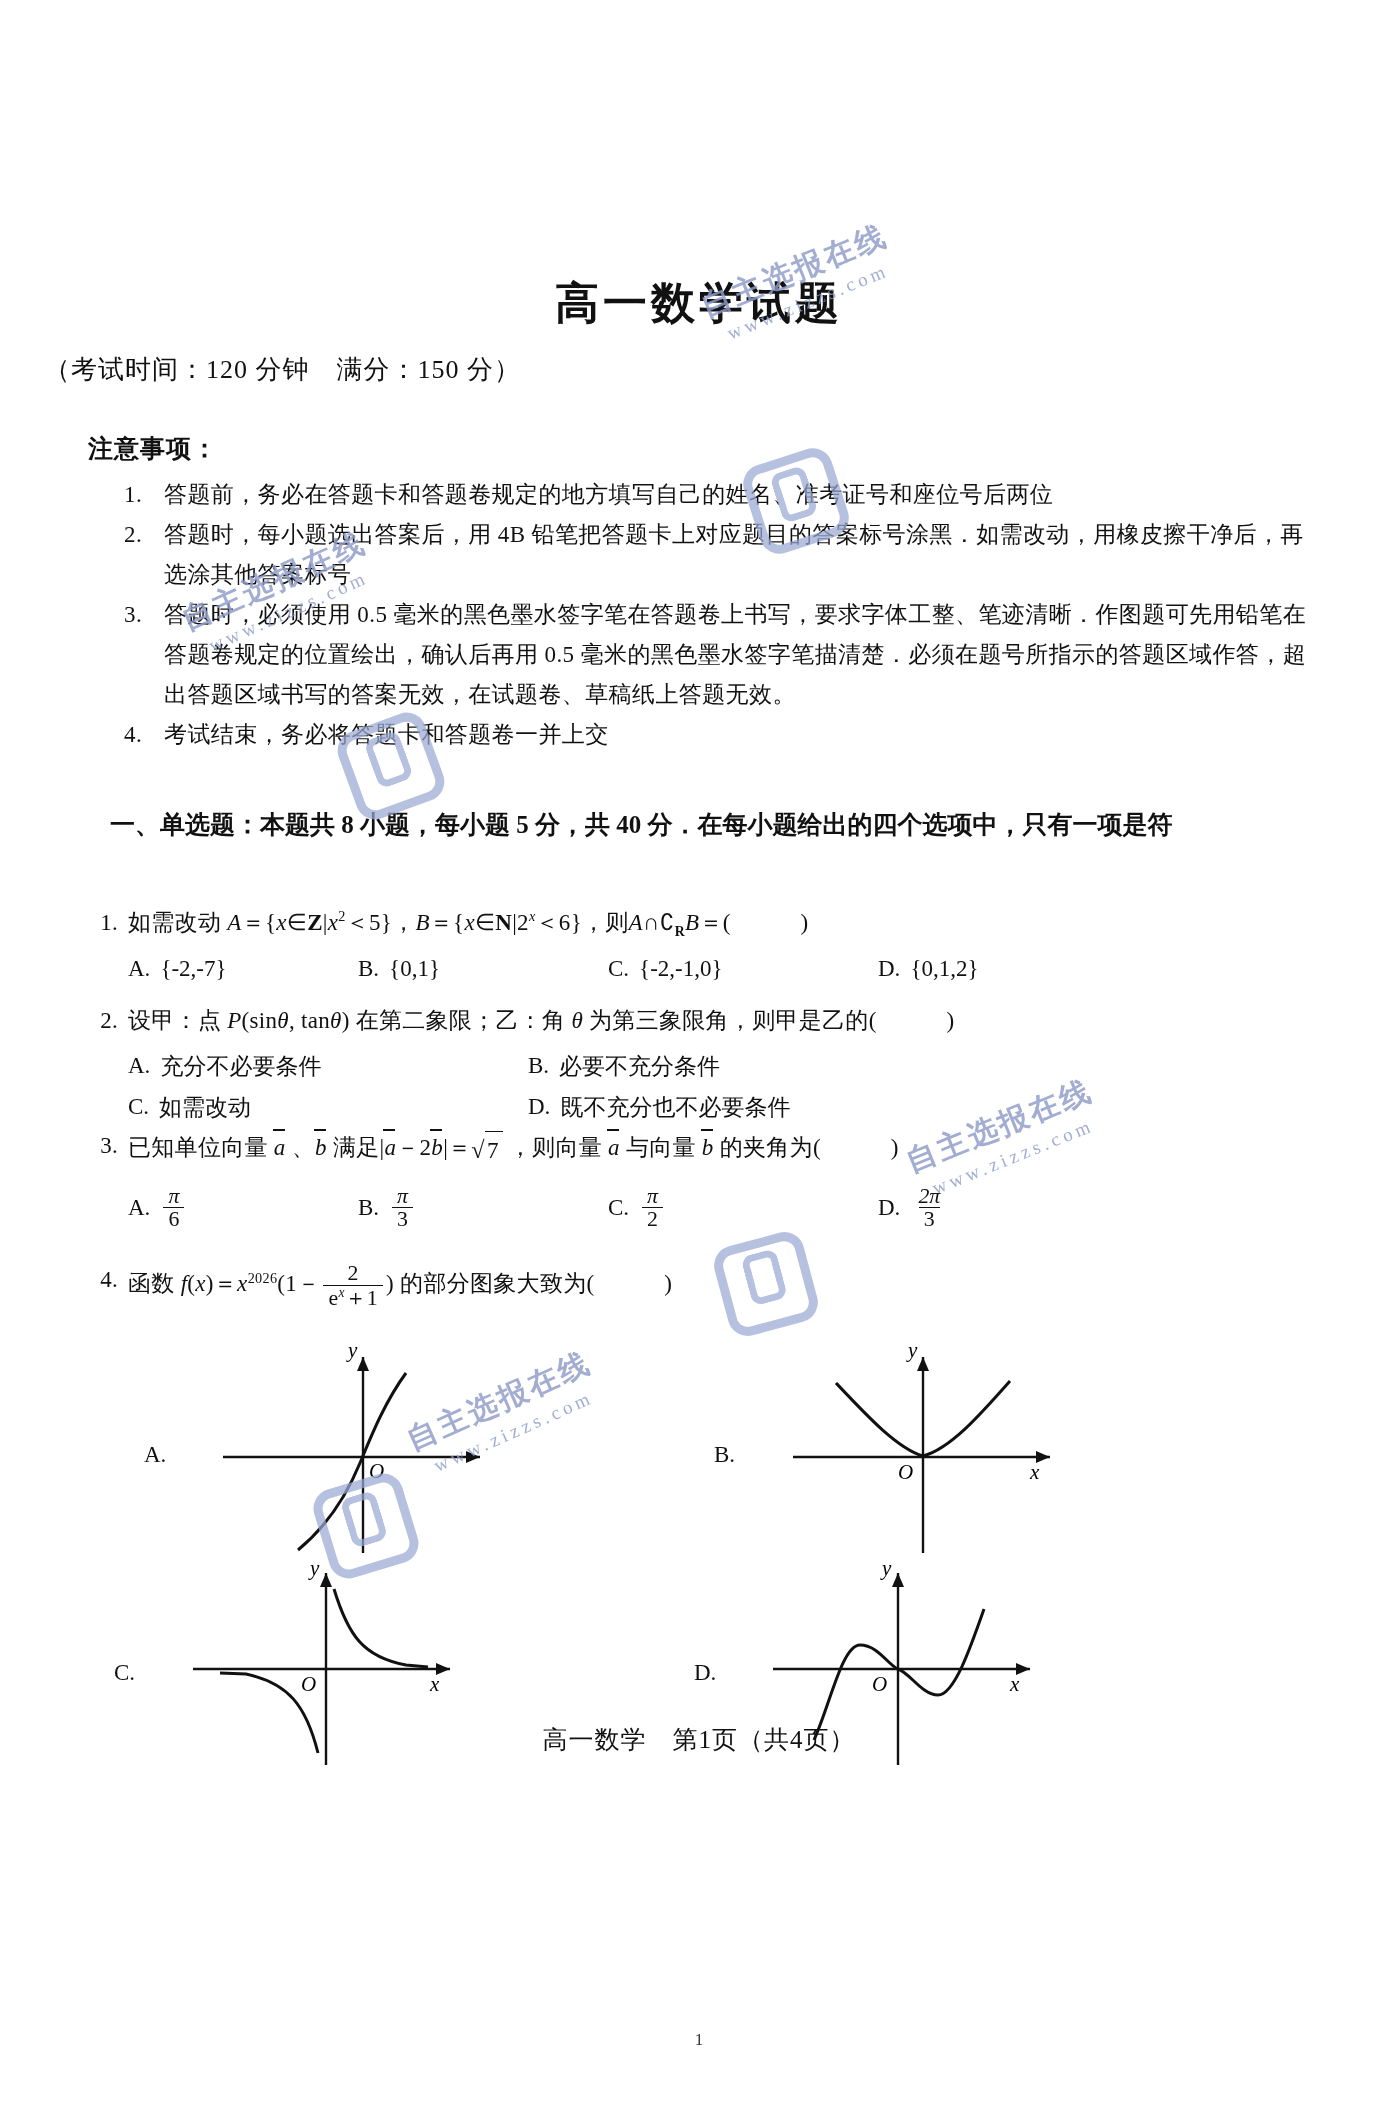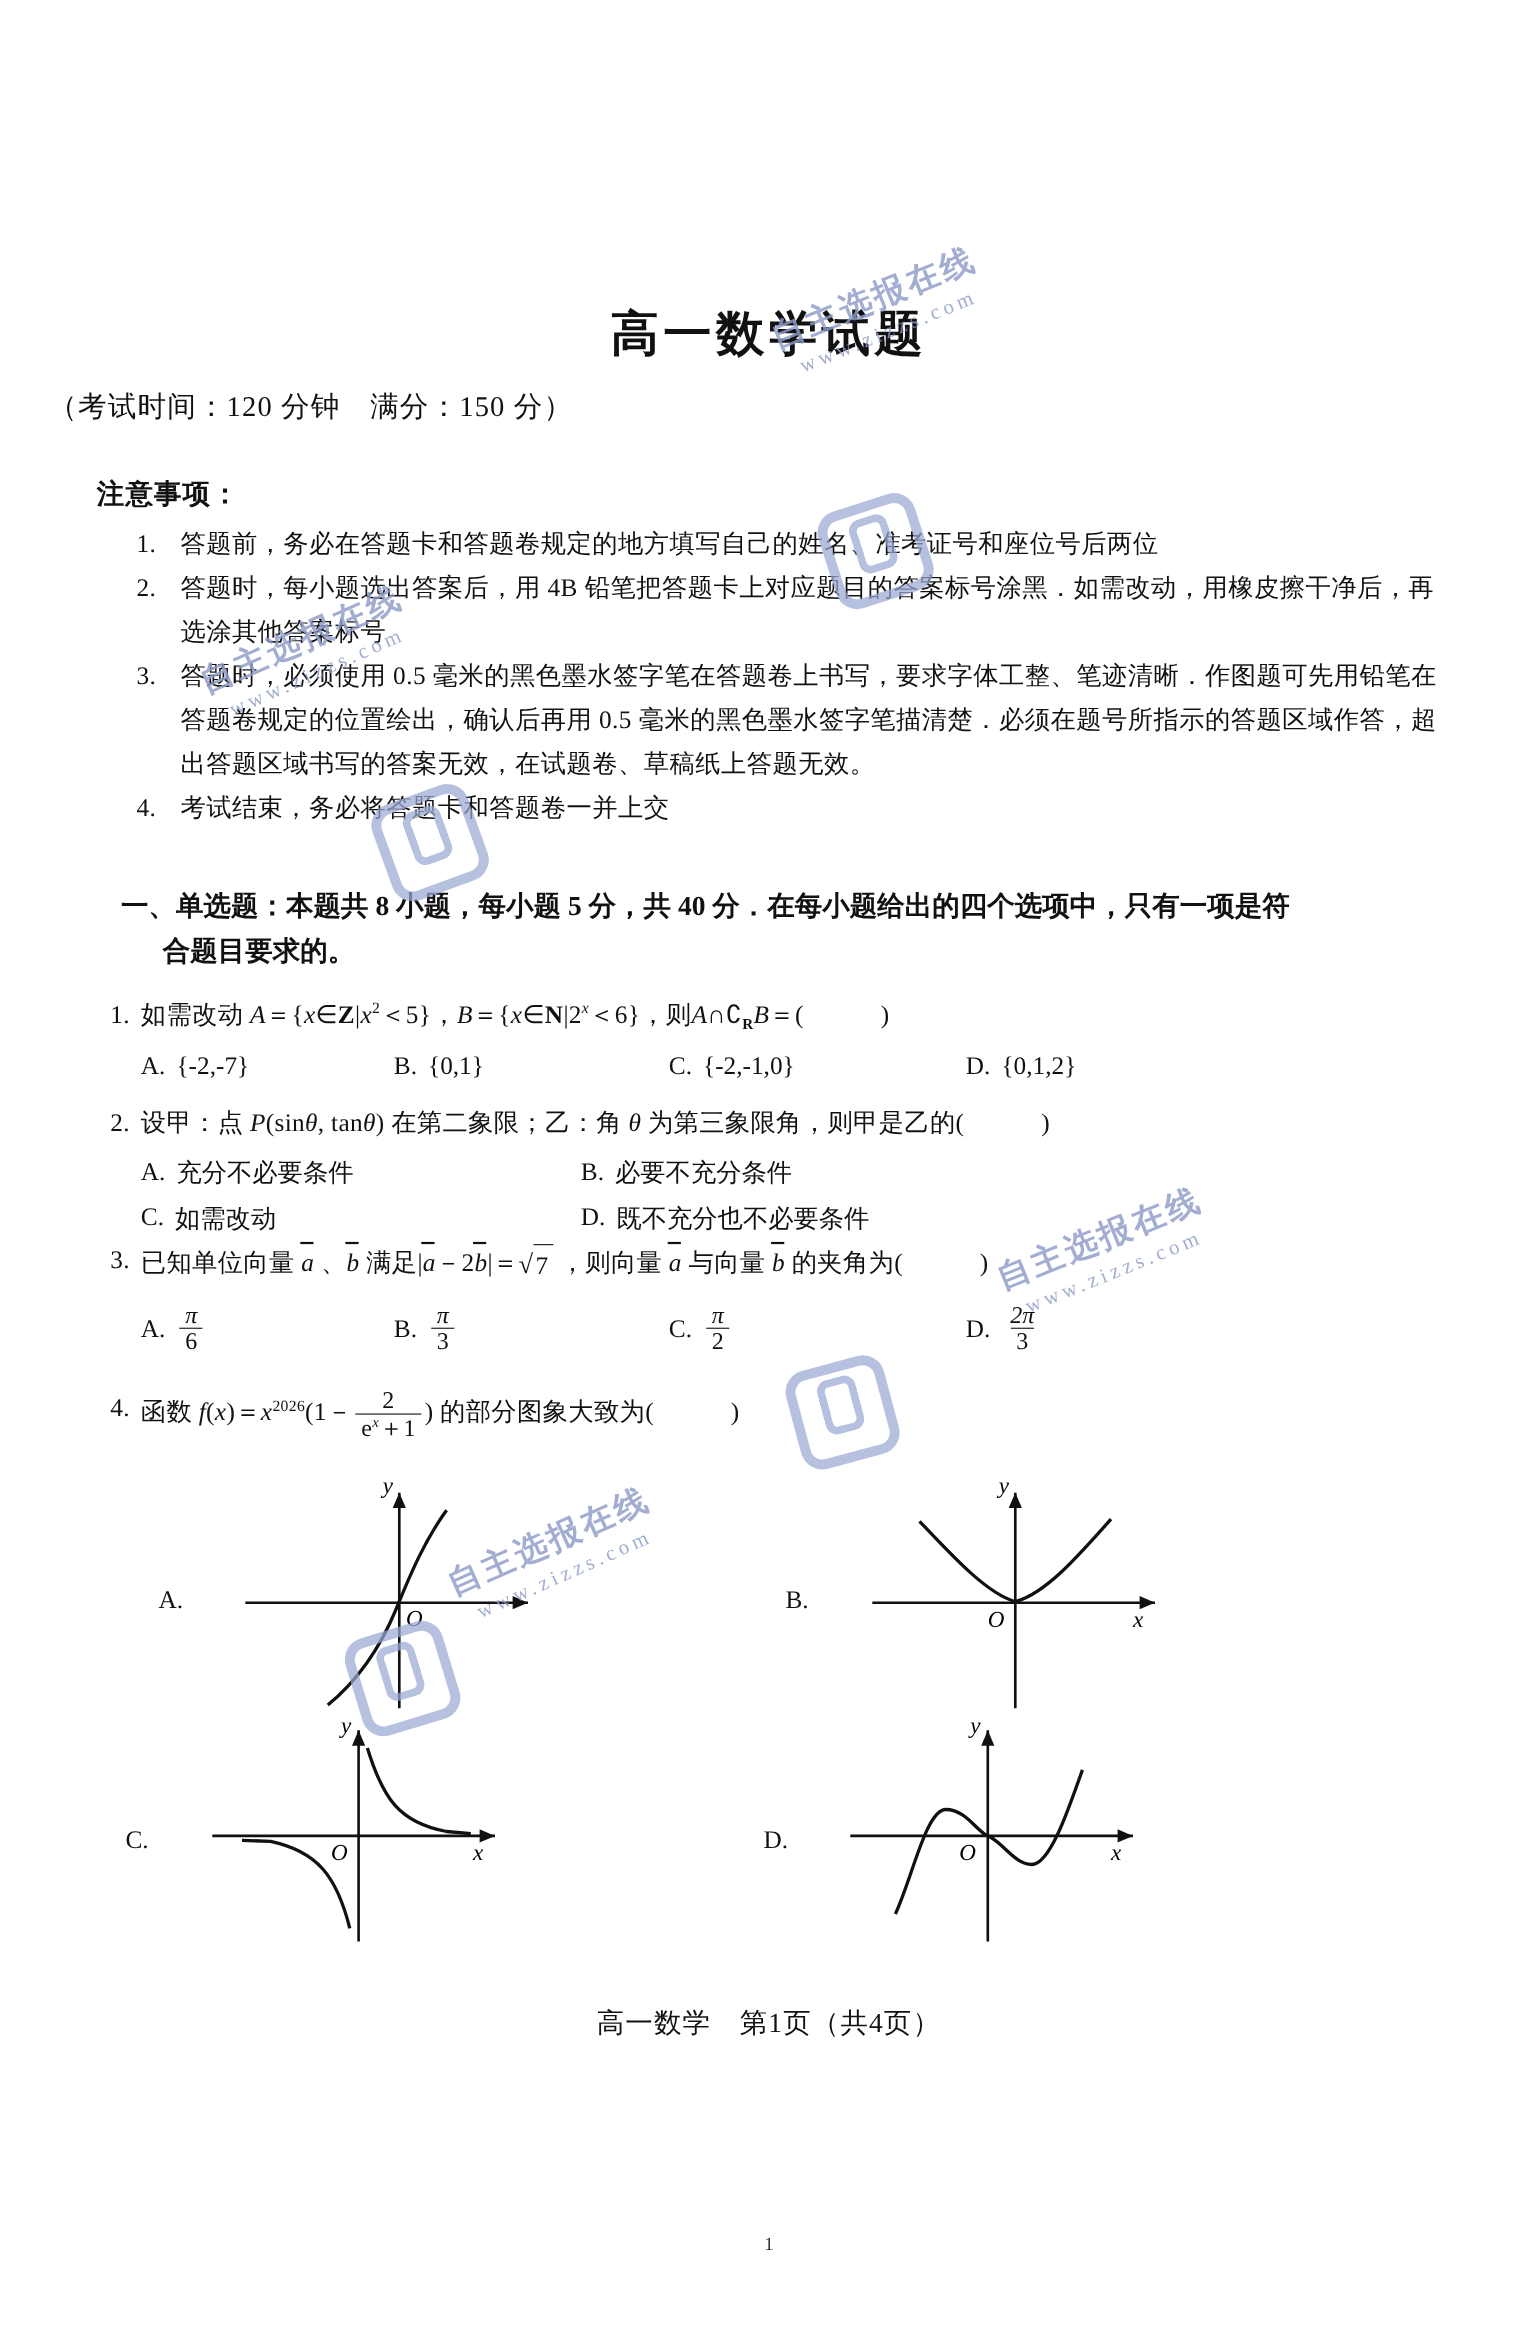--- a/index.html
+++ b/index.html
@@ -241,21 +241,21 @@
     font-size: 23px;
     margin-right: 6px;
     width: 38px;
     flex: none;
   }
   .graph-svg { display: block; }
 
   
   .footer {
     position: absolute;
-    top: 1822px;
+    top: 1723px;
     left: 0;
     width: 1398px;
     text-align: center;
     font-size: 25px;
     letter-spacing: 1px;
     z-index: 3;
   }
   .pagenum {
     position: absolute;
     top: 2030px;
@@ -320,21 +320,20 @@
     </div>
 
     <div class="notice-item">
       <span class="notice-num">4.</span>
       <span class="notice-text">考试结束，务必将答题卡和答题卷一并上交</span>
     </div>
   </div>
 
   <div class="section-head">
     <span>一、单选题：</span><span>本题共 8 小题，每小题 5 分，共 40 分．在每小题给出的四个选项中，只有一项是符</span>
-    <span class="cont">合题目要求的。</span>
   </div>
 
   <div class="q" style="top:905px; left:74px; width:1250px;">
     <div class="q-stem">
       <span class="q-no">1.</span>
       <span class="q-body">
         <span>如需改动</span>
         <span class="mn"><span class="mi">A</span>＝{<span class="mi">x</span>∈<span class="mb">Z</span>|<span class="mi">x</span><sup class="expn">2</sup>＜5}</span>，<span class="mn"><span class="mi">B</span>＝{<span class="mi">x</span>∈<span class="mb">N</span>|2<sup class="exp">x</sup>＜6}</span><span>，则</span><span class="mn"><span class="mi">A</span>∩∁<sub class="sb">R</sub><span class="mi">B</span>＝(　　　)</span>
       </span>
     </div>

